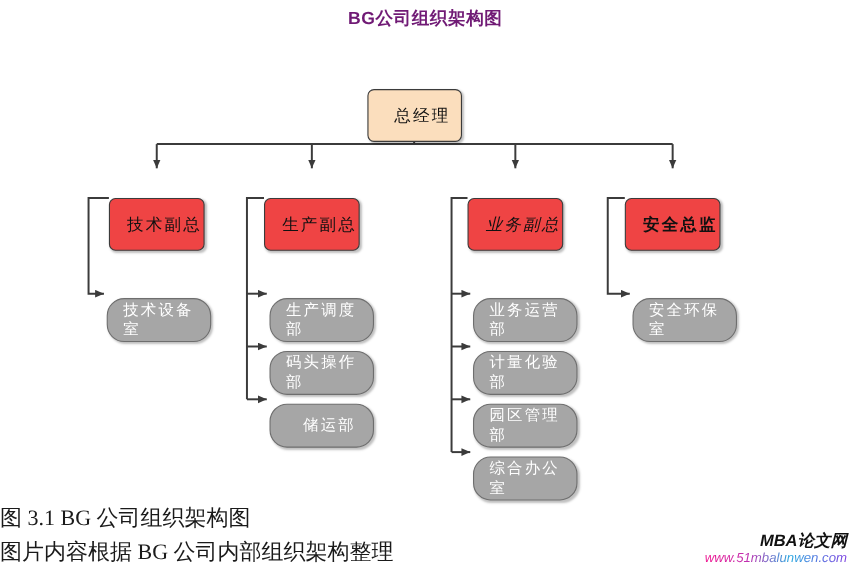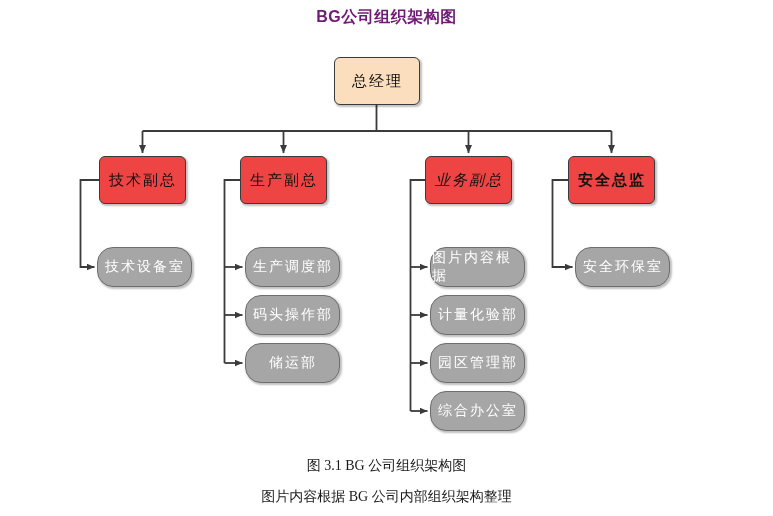--- a/index.html
+++ b/index.html
@@ -25,22 +25,23 @@
     position: absolute;
     display: flex;
     align-items: center;
     justify-content: center;
     box-sizing: border-box;
     border: 1.6px solid #3b3b3b;
     border-radius: 6px;
     font-size: 15px;
     color: #111111;
     letter-spacing: 2px;
-    padding-left: 1px;
+    padding-left: 14px;
     box-shadow: 1.5px 1.5px 2px rgba(0,0,0,0.25);
+    margin-top: 24px;
   }
   .node-root {
     left: 334px; top: 57px; width: 86px; height: 48px;
     background: #fbdebd;
   }
   .node-vp {
     top: 156px; width: 87px; height: 48px;
     background: #ef4444;
   }
   .node-dept {
@@ -53,22 +54,22 @@
   }
   #connectors {
     position: absolute;
     left: 0; top: 0;
     width: 773px; height: 516px;
     pointer-events: none;
   }
   .caption {
     position: absolute;
     left: 0; width: 773px;
-    text-align: center;
-    font-size: 14px;
+    text-align: left;
+    font-size: 20px;
     color: #1a1a1a;
   }
   .caption-figure { top: 457px; }
   .caption-note   { top: 488px; }
   .watermark {
     position: absolute;
     right: 3px; bottom: 2px;
     text-align: right;
     line-height: 1.1;
   }
@@ -132,24 +133,28 @@
   <div class="node node-vp" style="left:240px;">生产副总</div>
   <div class="node node-vp" style="left:425px;font-style:italic;">业务副总</div>
   <div class="node node-vp" style="left:568px;font-weight:bold;">安全总监</div>
 
   <div class="node node-dept" style="left:97px;top:247px;">技术设备室</div>
 
   <div class="node node-dept" style="left:245px;top:247px;">生产调度部</div>
   <div class="node node-dept" style="left:245px;top:295px;">码头操作部</div>
   <div class="node node-dept" style="left:245px;top:343px;">储运部</div>
 
-  <div class="node node-dept" style="left:430px;top:247px;">图片内容根据</div>
+  <div class="node node-dept" style="left:430px;top:247px;">业务运营部</div>
   <div class="node node-dept" style="left:430px;top:295px;">计量化验部</div>
   <div class="node node-dept" style="left:430px;top:343px;">园区管理部</div>
   <div class="node node-dept" style="left:430px;top:391px;">综合办公室</div>
 
   <div class="node node-dept" style="left:575px;top:247px;">安全环保室</div>
 
   <div class="caption caption-figure">图 3.1 BG 公司组织架构图</div>
   <div class="caption caption-note">图片内容根据 BG 公司内部组织架构整理</div>
 
+  <div class="watermark">
+    <div class="watermark-name">MBA论文网</div>
+    <div class="watermark-url">www.51mbalunwen.com</div>
+  </div>
 
 </div>
 
 </body></html>

